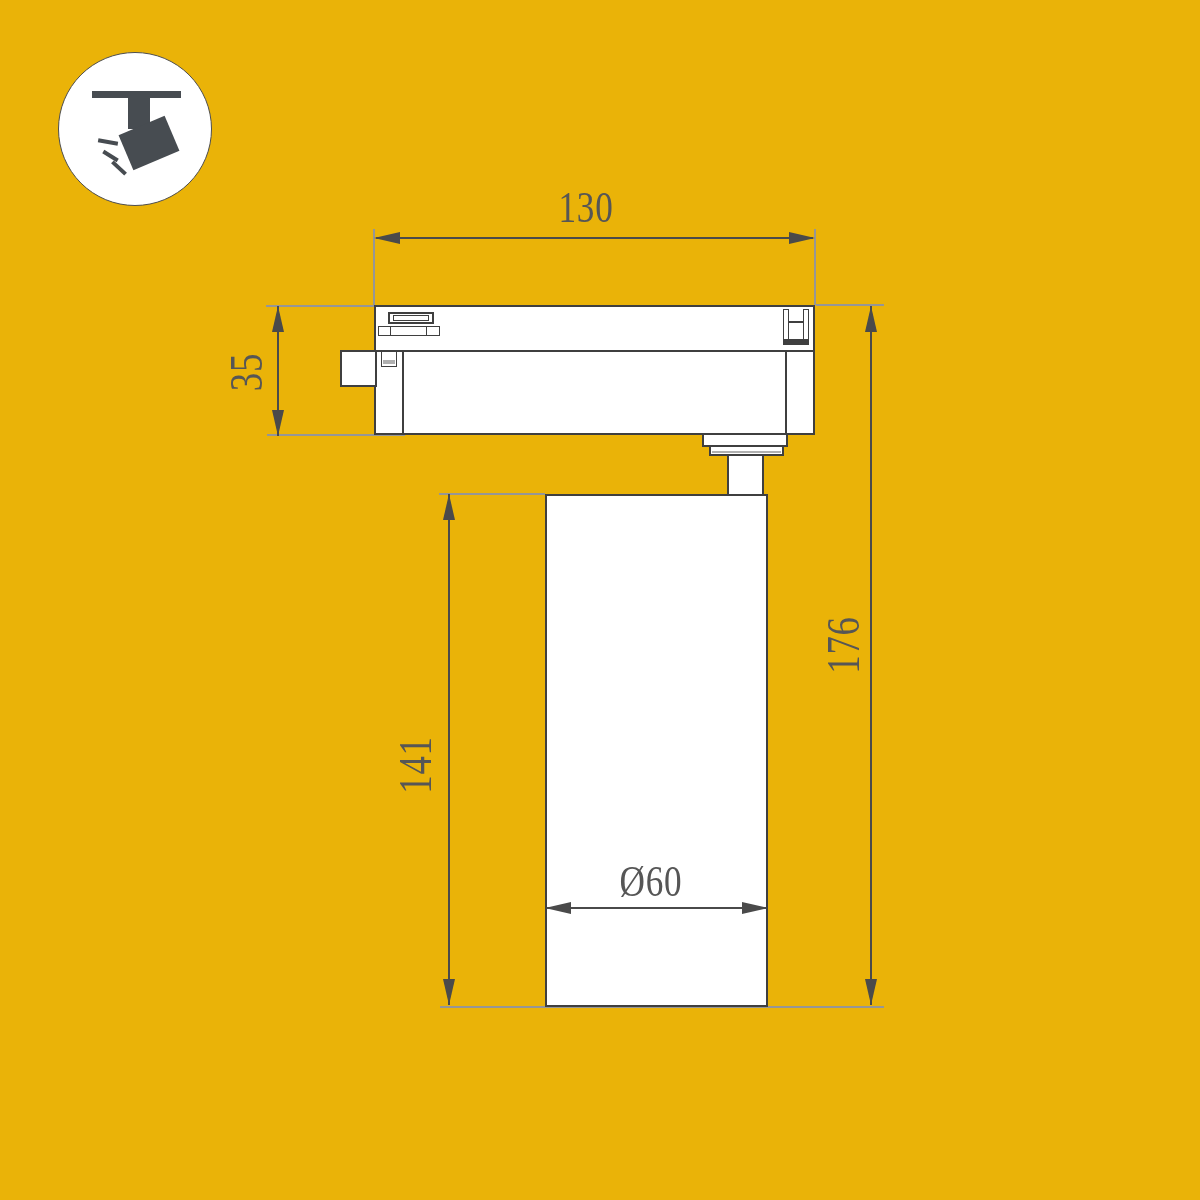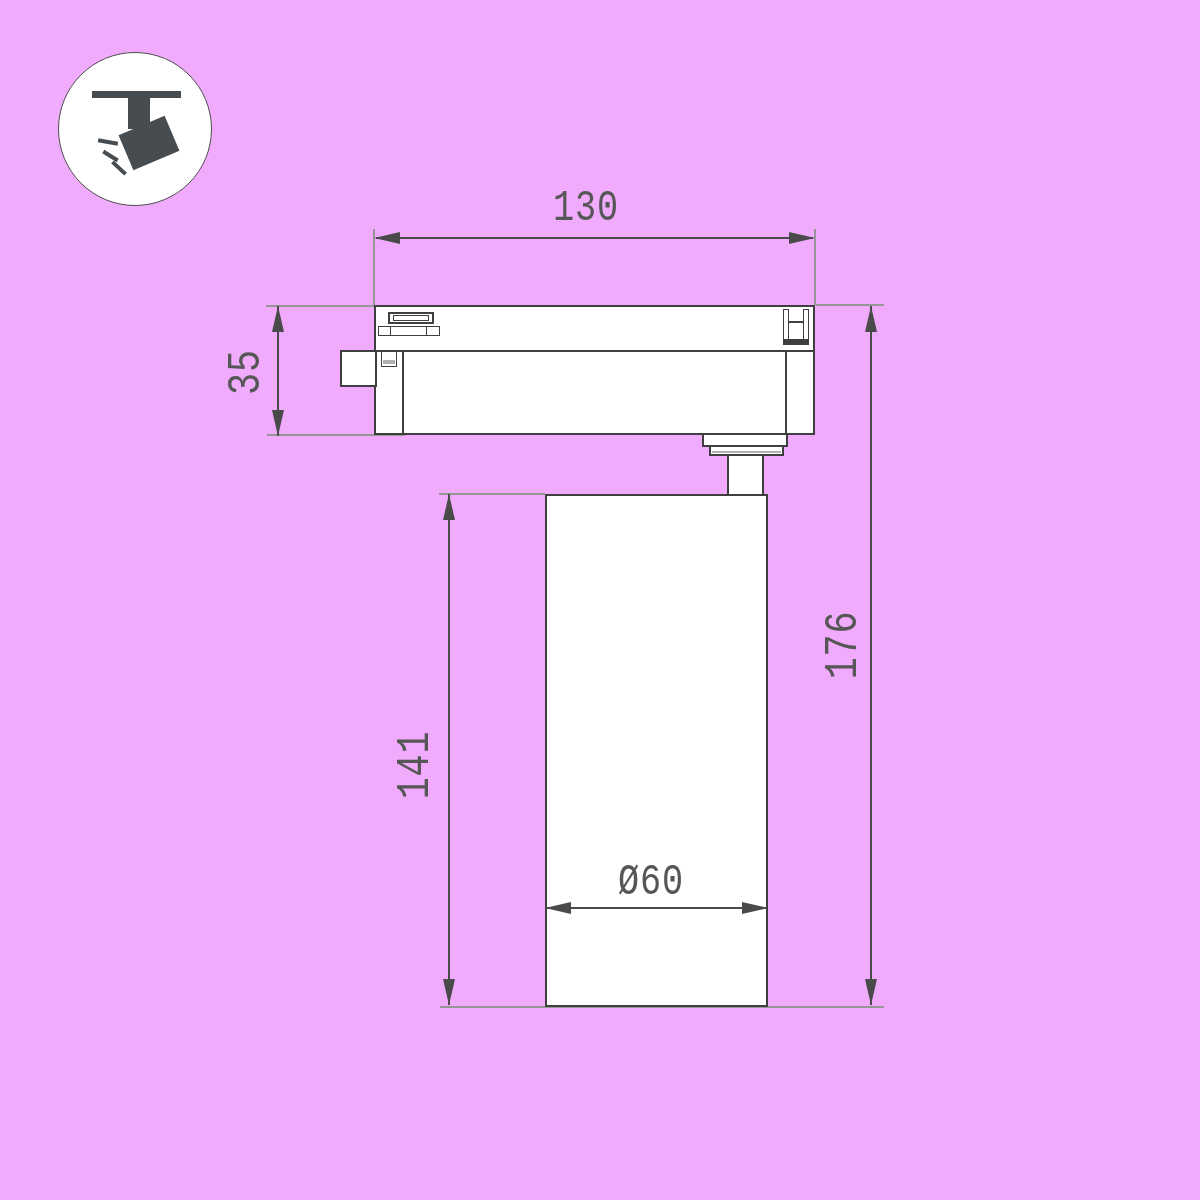--- a/index.html
+++ b/index.html
@@ -1,17 +1,17 @@
 <!DOCTYPE html>
 <html><head>
 <meta charset="utf-8">
 <style>
   html,body{margin:0;padding:0;background:#fff;}
-  .canvas{position:relative;width:1200px;height:1200px;background:#f0abfc;overflow:hidden;
-          font-family:Liberation Mono, monospace;}
+  .canvas{position:relative;width:1200px;height:1200px;background:#eab308;overflow:hidden;
+          font-family:Liberation Serif, serif;}
   .seg{position:absolute;}
   .obj{background:#3f3f3f;}
   .rect{position:absolute;box-sizing:border-box;border:2px solid #3f3f3f;background:#fff;}
   .thin{border-width:1.5px;}
   .hair{border-width:1px;}
   .noTop{border-top:none;}
   .sides{border-top:none;border-bottom:none;}
   .lrb{border-top:none;}
   .ext{position:absolute;background:#969696;}
   .dim{position:absolute;background:#4a4a4a;}

